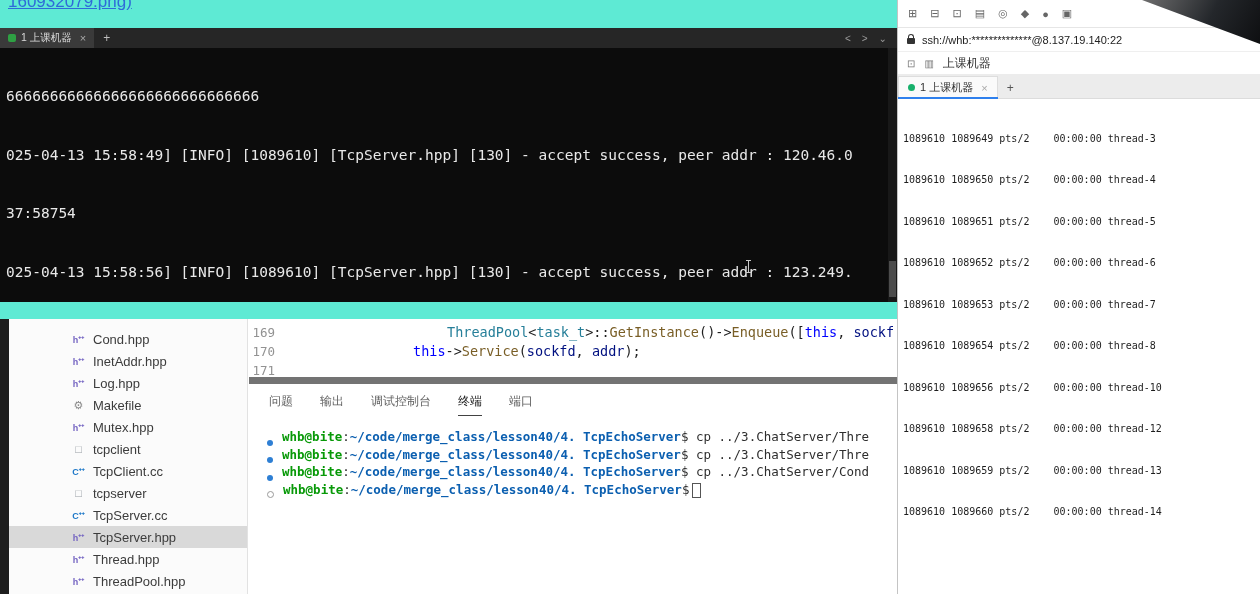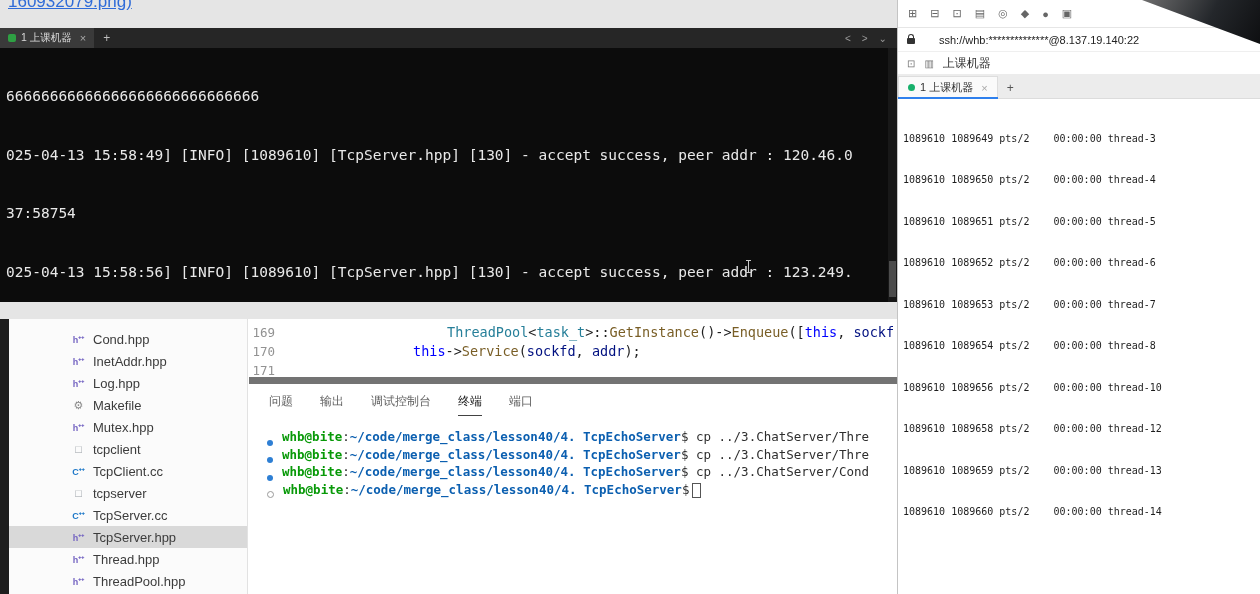--- a/index.html
+++ b/index.html
@@ -1,16 +1,16 @@
 <!DOCTYPE html>
 <html><head>
 <meta charset="utf-8">
 <style>
   html,body{margin:0;padding:0;background:#888;}
-  .stage{position:relative;width:1260px;height:594px;background:#e5e5e5;overflow:hidden;
+  .stage{position:relative;width:1260px;height:594px;background:#5eead4;overflow:hidden;
          font-family:"Liberation Sans",sans-serif;}
 
   
   .top-link{position:absolute;left:8px;top:-8px;font-size:17px;color:#2f6bd8;
             text-decoration:underline;cursor:pointer;}
 
   
   .lterm{position:absolute;left:0;top:28px;width:897px;height:274px;background:#0c0c0c;}
   .lterm-tabbar{position:absolute;left:0;top:0;right:0;height:20px;background:#262626;
                 display:flex;align-items:stretch;}
@@ -65,21 +65,21 @@
   .bullet{width:6px;height:6px;border-radius:50%;background:#2e7fd4;margin-right:9px;flex:0 0 auto;}
   .bullet.hollow{background:transparent;border:1px solid #9a9a9a;box-sizing:border-box;width:7px;height:7px;}
   .pu{color:#089908;font-weight:700;} .pp{color:#0b5fb0;font-weight:700;} .pd{color:#2e2e2e;}
   .tcur{display:inline-block;width:7px;height:13px;border:1px solid #555;margin-left:3px;vertical-align:-2px;}
 
   
   .ssh{position:absolute;left:897px;top:0;width:363px;height:594px;background:#ffffff;
        border-left:1px solid #c4c4c4;box-sizing:border-box;}
   .stoolbar{height:27px;border-bottom:1px solid #e6e6e6;display:flex;align-items:center;gap:13px;
             padding-left:10px;color:#666;font-size:11px;}
-  .saddr{height:23px;display:flex;align-items:center;gap:24px;padding-left:9px;
+  .saddr{height:23px;display:flex;align-items:center;gap:7px;padding-left:9px;
          border-bottom:1px solid #efefef;font-size:11px;color:#222;}
   .lock{position:relative;width:8px;height:6px;background:#333;border-radius:1px;margin-top:3px;flex:0 0 auto;}
   .lock:before{content:"";position:absolute;top:-4px;left:1px;width:4px;height:4px;
                border:1.5px solid #333;border-bottom:none;border-radius:3px 3px 0 0;}
   .ssess{height:22px;display:flex;align-items:center;gap:9px;padding-left:9px;font-size:12px;color:#333;}
   .ssess .mini{color:#777;font-size:10px;}
   .stabs{height:24px;background:#ececec;display:flex;align-items:flex-end;border-bottom:1px solid #dcdcdc;}
   .stab{position:relative;display:flex;align-items:center;gap:5px;background:#fafafa;height:21px;
         padding:0 9px;font-size:11px;color:#333;border:1px solid #ddd;border-bottom:none;cursor:pointer;}
   .stab:after{content:"";position:absolute;left:-1px;right:-1px;bottom:-1px;height:2px;background:#2f80ed;}

